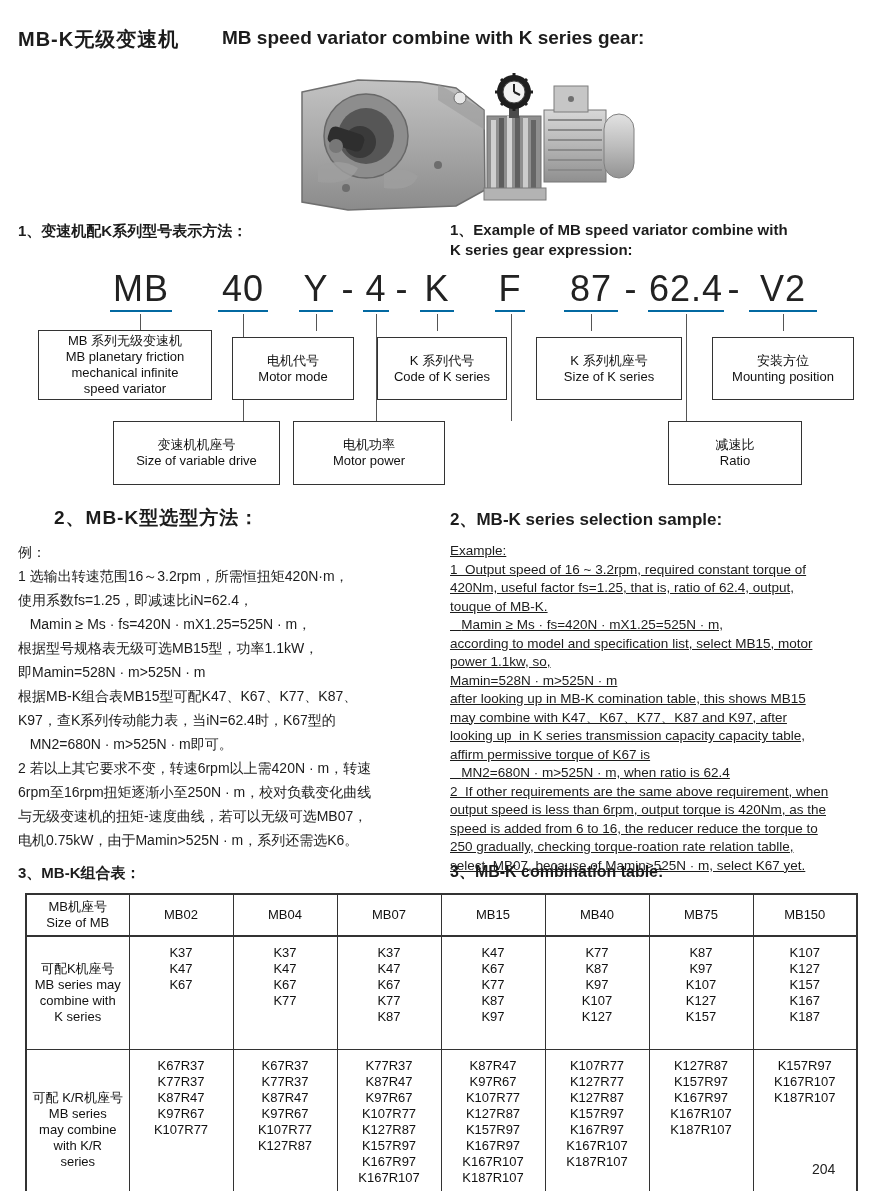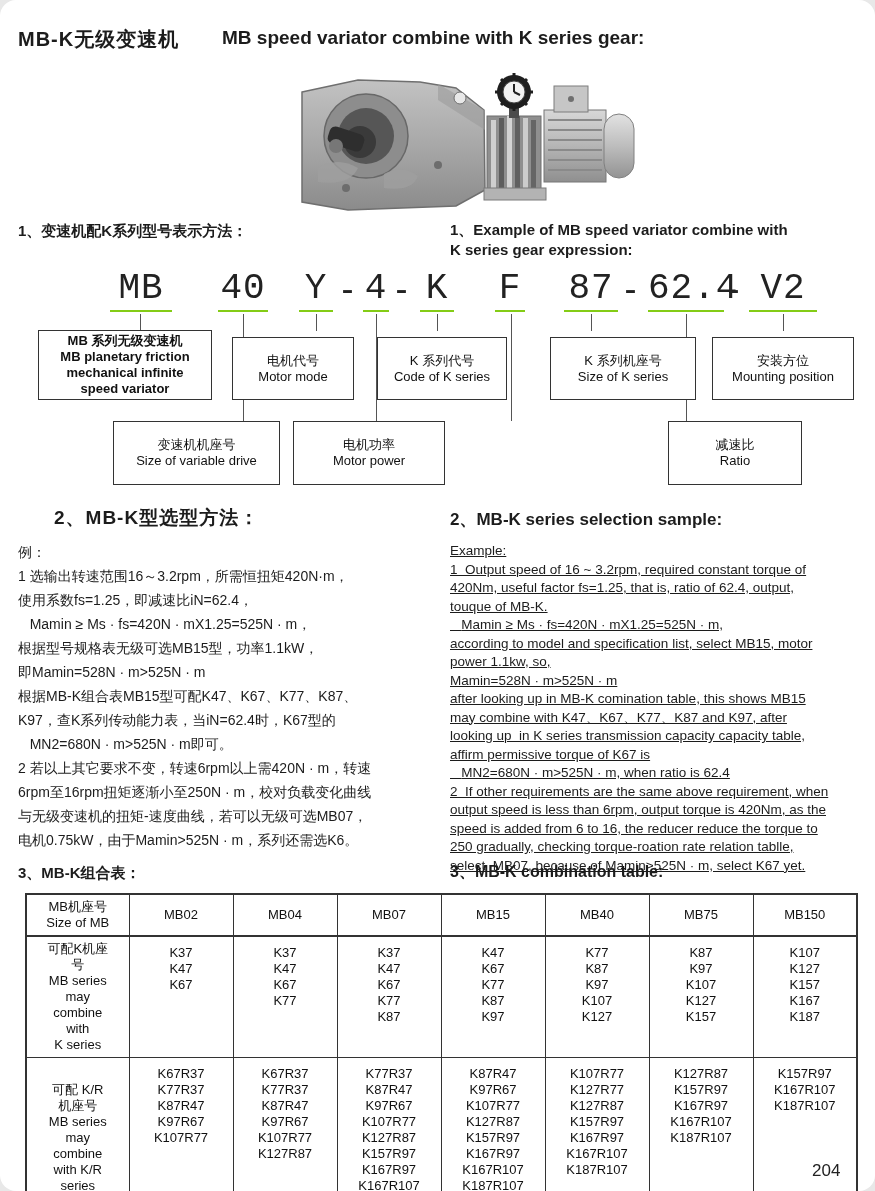--- a/index.html
+++ b/index.html
@@ -1,81 +1,81 @@
 <!DOCTYPE html>
 <html><head>
 <meta charset="utf-8">
 <style>
   html,body{margin:0;padding:0;background:#e8e8e8;}
   .page{
     position:relative;width:875px;height:1191px;background:#ffffff;
     font-family:"Liberation Sans","DejaVu Sans",sans-serif;color:#1c1c1c;
-    overflow:hidden;margin:0 auto;border-radius:16px;
+    overflow:hidden;margin:0 auto;
   }
   .abs{position:absolute;}
   
   .title-zh{left:18px;top:26px;font-size:20px;font-weight:bold;letter-spacing:1px;}
   .title-en{left:222px;top:27px;font-size:19px;font-weight:bold;}
   
   .photo{left:288px;top:70px;width:350px;height:150px;}
   
   .s1-zh{left:18px;top:222px;font-size:15px;font-weight:bold;}
   .s1-en{left:450px;top:220px;font-size:15px;font-weight:bold;line-height:20px;white-space:pre-wrap;}
   
   .code-seg,.code-dash{
     position:absolute;top:270px;height:40px;font-size:36px;line-height:38px;
     text-align:center;font-weight:400;letter-spacing:1px;color:#222;
   }
-  .code-seg{border-bottom:2px solid #84cc16;font-family:Liberation Mono, monospace;}
+  .code-seg{border-bottom:2px solid #0369a1;}
   .c1{left:110px;width:62px;}  .c2{left:218px;width:50px;}
   .c3{left:299px;width:34px;}  .c4{left:337px;width:22px;}
   .c5{left:363px;width:26px;}  .c6{left:391px;width:22px;}
   .c7{left:420px;width:34px;}  .c8{left:495px;width:30px;}
   .c9{left:564px;width:54px;}  .c10{left:620px;width:22px;}
   .c11{left:648px;width:76px;} .c12{left:723px;width:22px;}
   .c13{left:749px;width:68px;}
   .tick{position:absolute;width:1px;background:#555;}
   .tick-short{top:314px;height:17px;}
   .tick-long{top:314px;height:107px;}
   .t1{left:140px;} .t2{left:243px;} .t3{left:316px;} .t4{left:376px;}
   .t5{left:437px;} .t6{left:511px;} .t7{left:591px;} .t8{left:686px;} .t9{left:783px;}
   .lbox{
     position:absolute;border:1px solid #333;background:#fff;
     display:flex;align-items:center;justify-content:center;text-align:center;
     font-size:13px;line-height:16px;white-space:pre-wrap;color:#111;
   }
-  .b1{left:38px; top:330px;width:172px;height:68px;font-weight:bold;}
+  .b1{left:38px; top:330px;width:172px;height:68px;}
   .b2{left:232px;top:337px;width:120px;height:61px;}
   .b3{left:377px;top:337px;width:128px;height:61px;}
-  .b4{left:536px;top:337px;width:144px;height:61px;margin-left:14px;}
+  .b4{left:536px;top:337px;width:144px;height:61px;}
   .b5{left:712px;top:337px;width:140px;height:61px;}
   .bb1{left:113px;top:421px;width:165px;height:62px;}
   .bb2{left:293px;top:421px;width:150px;height:62px;}
   .bb3{left:457px;top:421px;width:193px;height:62px;}
   .bb4{left:668px;top:421px;width:132px;height:62px;}
   
   .s2-zh{left:18px;top:505px;font-size:19px;font-weight:bold;letter-spacing:1px;margin-left:36px;}
   .s2-en{left:450px;top:508px;font-size:17px;font-weight:bold;}
   .body-zh{left:18px;top:540px;width:425px;font-size:14px;line-height:24px;white-space:pre-wrap;}
   .body-en{left:450px;top:542px;width:420px;font-size:13.5px;line-height:18.5px;white-space:pre-wrap;text-decoration:underline;}
   
   .s3-zh{left:18px;top:864px;font-size:15px;font-weight:bold;}
   .s3-en{left:450px;top:862px;font-size:16px;font-weight:bold;}
   
   .combo{left:25px;top:893px;}
   table.combo-table{border-collapse:collapse;table-layout:fixed;width:831px;border:2px solid #333;}
   table.combo-table td{
     border:1px solid #333;text-align:center;font-size:13px;line-height:16px;
     white-space:pre-wrap;vertical-align:top;padding:8px 2px 24px 2px;color:#111;
   }
-  table.combo-table td.labelcell{vertical-align:middle;padding:4px 20px;}
+  table.combo-table td.labelcell{vertical-align:middle;padding:4px 0;}
   table.combo-table tr.hdr td{vertical-align:middle;border-bottom:2px solid #333;padding:4px 2px;}
   .rh1{height:40px;} .rh2{height:89px;} .rh3{height:126px;}
   
-  .pageno{left:812px;top:1161px;font-size:17px;color:#222;}
+  .pageno{left:812px;top:1161px;font-size:14px;color:#222;}
 </style>
 </head>
 <body>
 
 <div class="page">
 
   <div class="abs title-zh">MB-K无级变速机</div>
   <div class="abs title-en">MB speed variator combine with K series gear:</div>
 
   <div class="abs photo">

